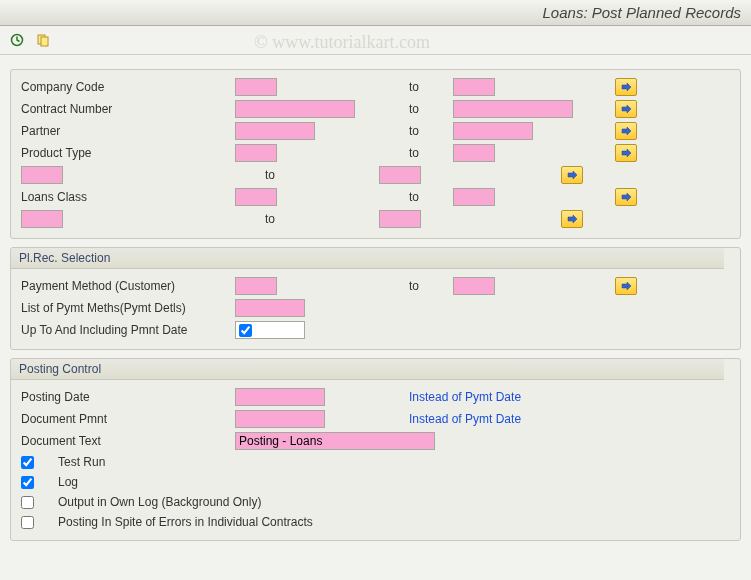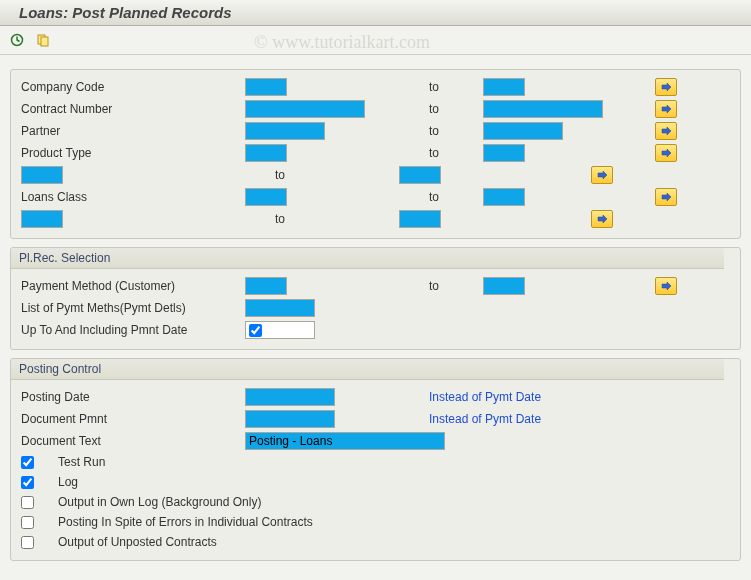--- a/index.html
+++ b/index.html
@@ -7,25 +7,26 @@
     margin: 0;
     font-family: Arial, sans-serif;
     font-size: 12px;
     background: #f2f2ee;
     color: #333;
     width: 751px;
   }
   .titlebar {
     background: linear-gradient(to bottom, #f5f5f0, #dcdcd4);
     border-bottom: 1px solid #b0b0a8;
-    padding: 4px 19px;
-    font-weight: bold;
+    padding: 4px 10px;
+    font-weight: normal;
     font-style: italic;
     font-size: 15px;
     color: #444;
+    text-align: right;
   }
   .toolbar {
     background: #f2f2ee;
     border-bottom: 1px solid #ccc;
     padding: 4px 6px;
     display: flex;
     gap: 4px;
     align-items: center;
   }
   .tb-btn {
@@ -53,29 +54,29 @@
     font-size: 12px;
     color: #3a4a6a;
     margin: -6px 16px 6px 0;
     border-top-left-radius: 3px;
     border-top-right-radius: 3px;
   }
   .row {
     display: grid;
     grid-template-columns: 200px 130px 60px 130px 40px;
     align-items: center;
-    gap: 24px;
+    gap: 14px;
     padding: 2px 10px;
     min-height: 22px;
   }
   .row .lbl { color: #333; }
   input[type="text"] {
     height: 18px;
     border: 1px solid #a8a8a0;
-    background: #0ea5e9;
+    background: #f9a8d4;
     font-size: 12px;
     padding: 1px 3px;
   }
   .inp-xs { width: 42px; }
   .inp-sm { width: 70px; }
   .inp-lg { width: 160px; }
   .to-lbl { text-align: left; padding-left: 30px; color: #333; }
   .multi-btn {
     width: 22px;
     height: 18px;
@@ -288,20 +289,16 @@
           <span>Log</span>
         </div>
         <div class="chkrow">
           <input type="checkbox" style="">
           <span>Output in Own Log (Background Only)</span>
         </div>
         <div class="chkrow">
           <input type="checkbox" style="">
           <span>Posting In Spite of Errors in Individual Contracts</span>
         </div>
-        <div class="chkrow">
-          <input type="checkbox" style="">
-          <span>Output of Unposted Contracts</span>
-        </div>
       </div>
   </div>
 
 </div>
 
 </body></html>

